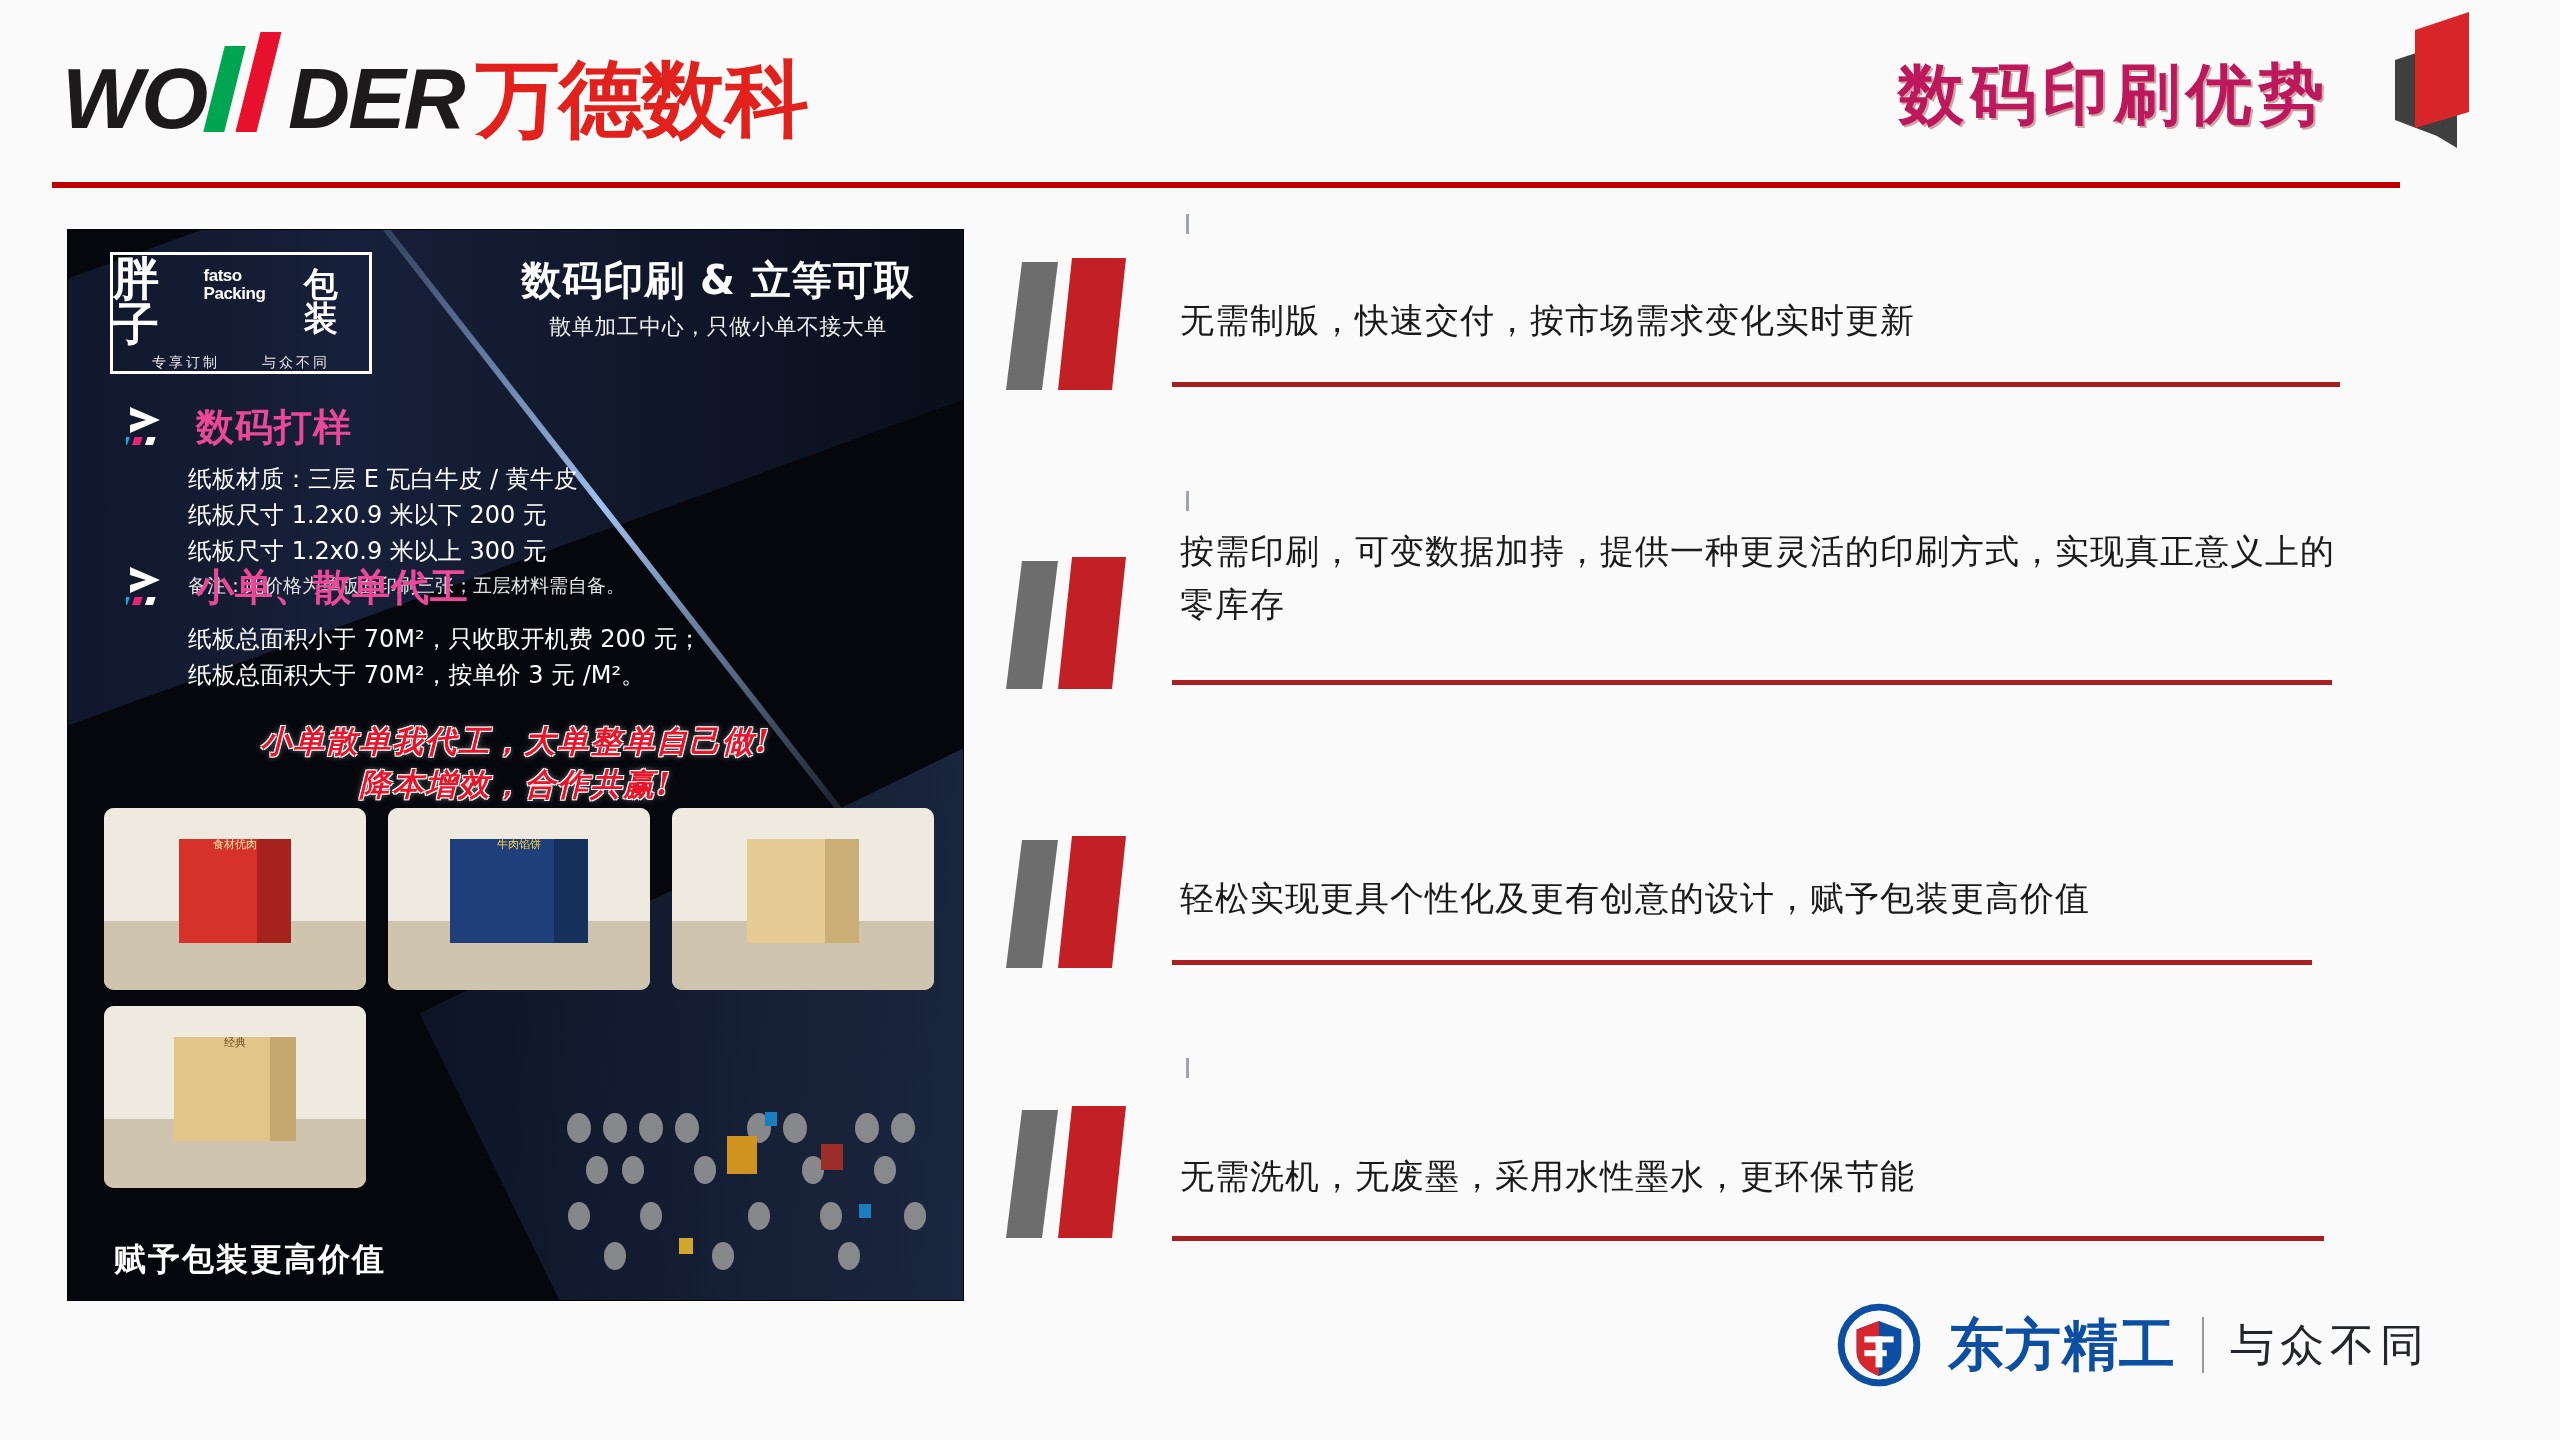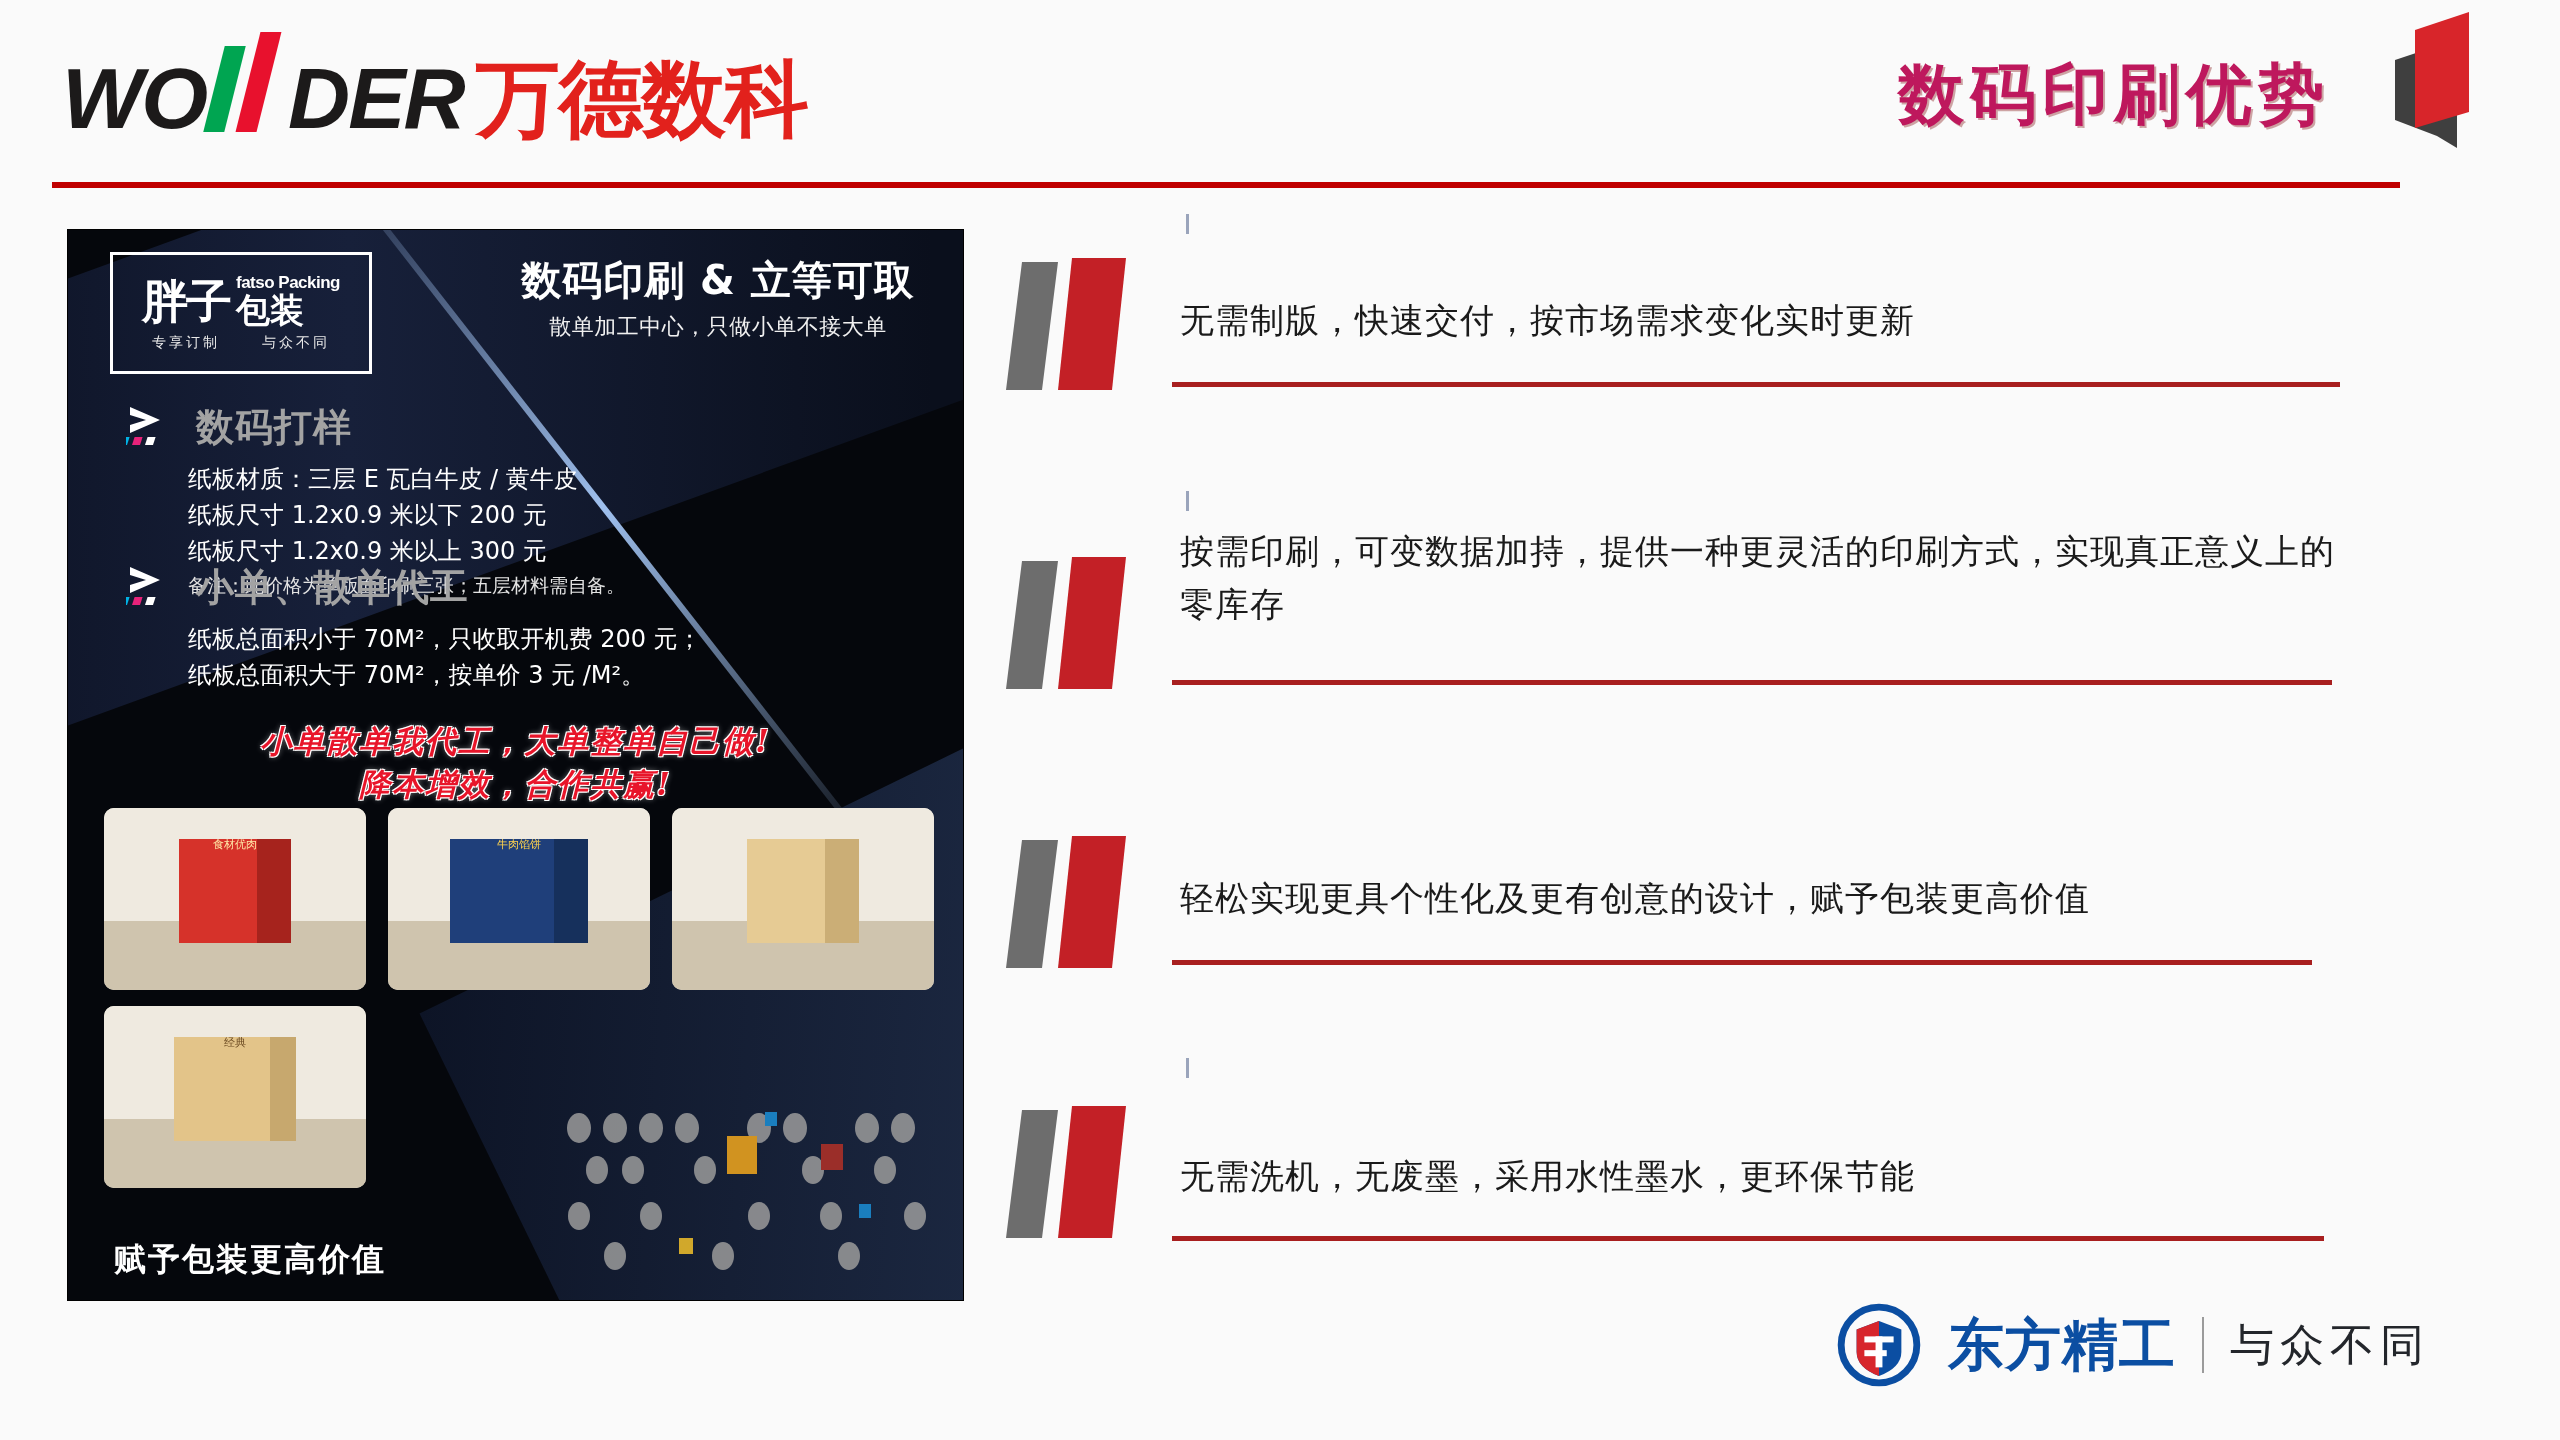--- a/index.html
+++ b/index.html
@@ -78,21 +78,21 @@
   .fatso-logo {
     position: absolute; left: 42px; top: 22px; width: 262px; height: 122px;
     border: 3px solid #ffffff;
     display: flex; flex-direction: column; align-items: center; justify-content: center;
   }
   .fatso-main { display: flex; align-items: center; gap: 6px; }
   .fatso-cn {
     font-size: 46px; font-weight: 900; color: #fff; line-height: 1;
     font-family: "DejaVu Sans", sans-serif; letter-spacing: -2px;
   }
-  .fatso-right { display: flex; flex-direction: column; align-items: flex-start; justify-content: flex-end; }
+  .fatso-right { display: flex; flex-direction: row; align-items: flex-start; justify-content: flex-end; }
   .fatso-en { font-size: 17px; font-weight: 700; color: #fff; line-height: 1.1; letter-spacing: -0.5px;}
   .fatso-cn2 { font-size: 34px; font-weight: 900; color: #fff; line-height: 1; font-family: "DejaVu Sans", sans-serif;}
   .fatso-sub {
     display: flex; gap: 42px; margin-top: 7px;
     font-size: 14px; color: #e8e8e8; letter-spacing: 3px;
     font-family: "DejaVu Sans", sans-serif;
   }
   .poster-head { position: absolute; left: 430px; top: 28px; width: 440px; text-align: center; }
   .poster-head-main {
     font-size: 40px; font-weight: 900; color: #ffffff; line-height: 1.1;
@@ -100,21 +100,21 @@
   }
   .poster-head-sub {
     font-size: 22px; color: #f0f0f0; margin-top: 10px;
     font-family: "DejaVu Sans", sans-serif; letter-spacing: 0.5px;
   }
 
   .sec { position: absolute; left: 58px; }
   .sec-title-row { display: flex; align-items: center; gap: 14px; }
   .chev { width: 56px; height: 44px; position: relative; flex: 0 0 auto; }
   .sec-title {
-    font-size: 38px; font-weight: 900; color: #a3a3a3; line-height: 1;
+    font-size: 38px; font-weight: 900; color: #ec4899; line-height: 1;
     font-family: "DejaVu Sans", sans-serif; letter-spacing: 1px;
   }
   .sec-lines { margin-top: 12px; margin-left: 62px; }
   .sec-line {
     font-size: 24px; color: #ffffff; line-height: 1.5;
     font-family: "DejaVu Sans", sans-serif; white-space: nowrap;
   }
   .sec-note { font-size: 19px; color: #e3e3e3; margin-top: 4px; font-family: "DejaVu Sans", sans-serif; white-space: nowrap;}
 
   .slogan {

